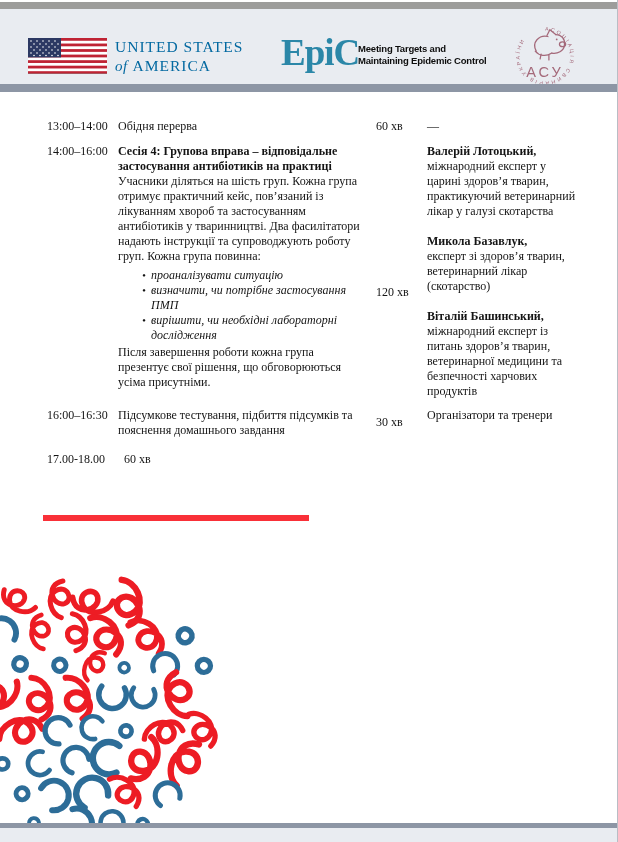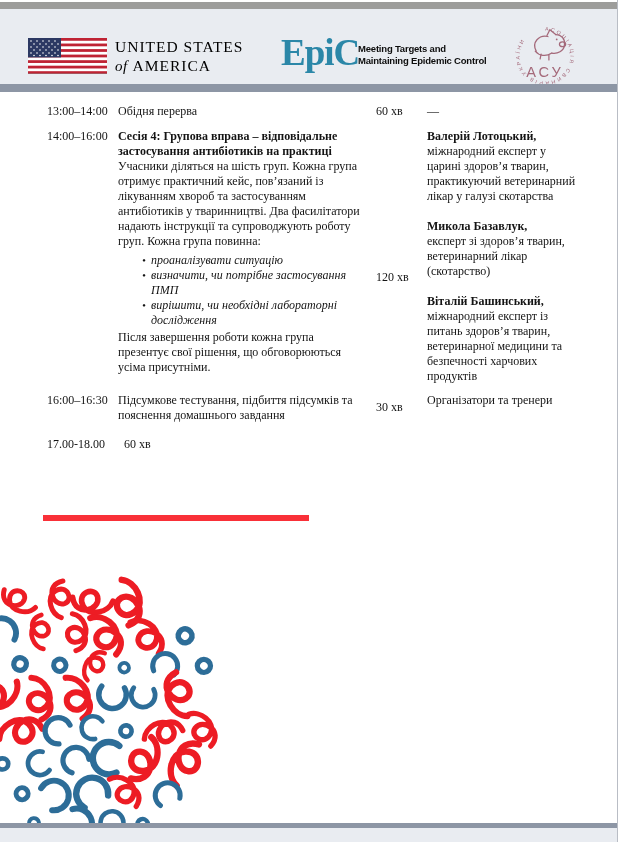--- a/index.html
+++ b/index.html
@@ -4,32 +4,32 @@
 <style>
   html,body{margin:0;padding:0;background:#fff;}
   .page{position:relative;width:618px;height:842px;background:#ffffff;overflow:hidden;
         font-family:"Liberation Serif",serif;color:#141414;}
   .right-edge{position:absolute;right:0;top:0;bottom:0;width:1px;background:#b9bdc5;}
   
   .top-gray-bar{position:absolute;left:0;top:2px;width:100%;height:7px;background:#9d9d9b;}
   .header-band{position:absolute;left:0;top:9px;width:100%;height:75px;background:#e9ecf1;}
   .header-rule{position:absolute;left:0;top:84px;width:100%;height:8px;background:#8d96a5;}
   .flag{position:absolute;left:28px;top:29px;}
-  .us-wordmark{position:absolute;left:115px;top:28px;line-height:19px;color:#000000;
+  .us-wordmark{position:absolute;left:115px;top:28px;line-height:19px;color:#0369a1;
                font-size:15.5px;letter-spacing:1px;}
   .us-wordmark .ofword{font-style:italic;letter-spacing:.5px;text-transform:none;font-size:15px;}
   .epic{position:absolute;left:281px;top:24px;}
   .epic-word{font-family:Liberation Serif, serif;font-weight:bold;font-size:37px;
              letter-spacing:-1px;color:#2b87a8;line-height:40px;}
   .epic-tag{position:absolute;left:77px;top:10px;width:130px;
             font-family:"Liberation Sans",sans-serif;font-weight:bold;font-size:9.5px;
             line-height:11.5px;color:#0d0d0d;letter-spacing:-0.2px;}
   .asu{position:absolute;left:505px;top:8px;width:80px;height:78px;}
   
-  .schedule{position:absolute;left:47px;top:104px;width:560px;font-size:12px;line-height:15px;}
+  .schedule{position:absolute;left:47px;top:119px;width:560px;font-size:12px;line-height:15px;}
   .row{display:grid;grid-template-columns:71px 252px 57px 160px;align-items:start;}
   .row1{margin-bottom:10px;}
   .row2{margin-bottom:9px;}
   .row3{margin-bottom:14px;}
   .cell-dur{padding-left:6px;}
   .pt-row2{padding-top:141px;}
   .pt-row3{padding-top:7px;}
   .bold{font-weight:bold;}
   .desc-body{max-width:243px;}
   .bullets{margin:4px 0 0 0;padding:0;list-style:none;max-width:243px;}

